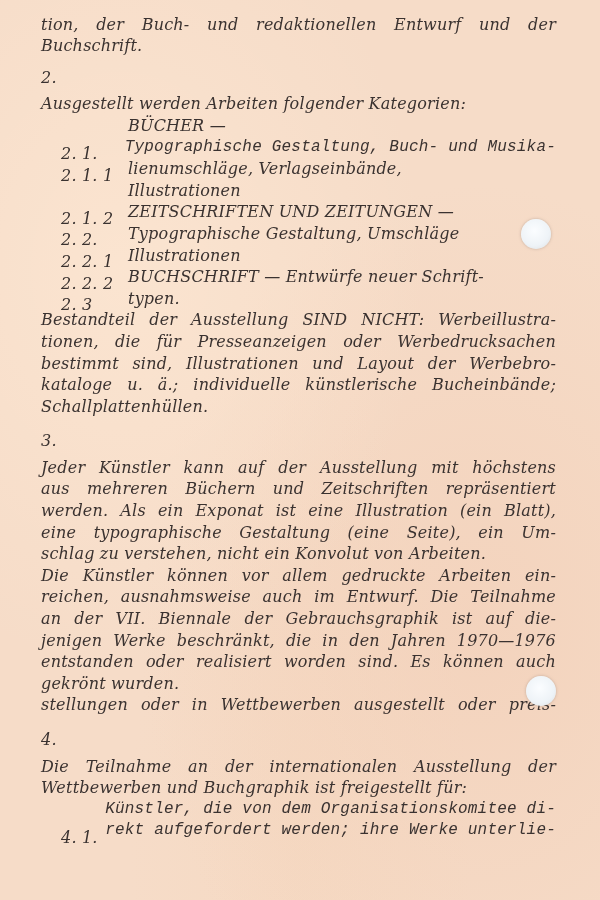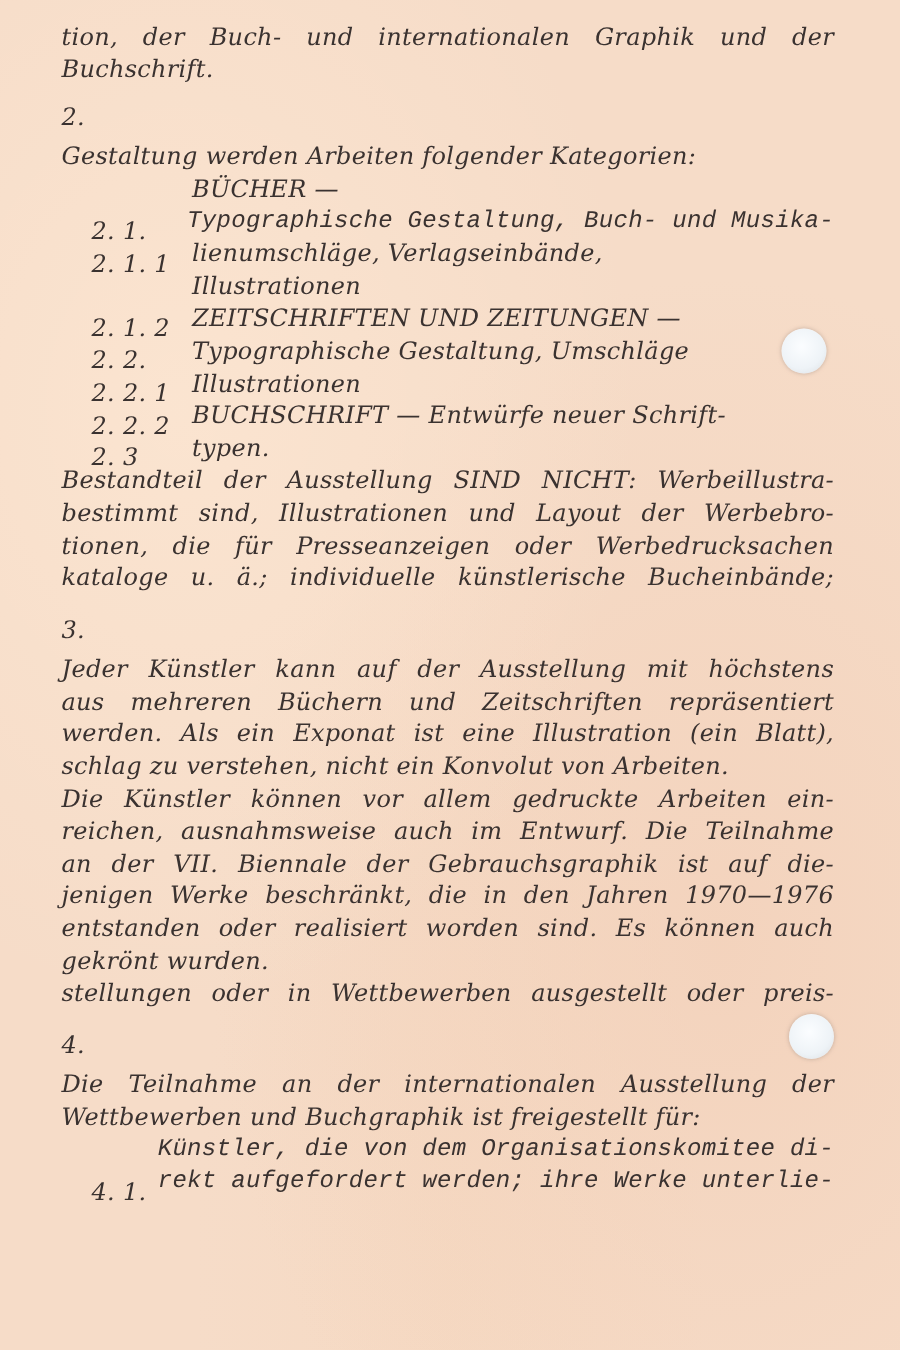--- a/index.html
+++ b/index.html
@@ -31,27 +31,27 @@
       background: radial-gradient(circle at 45% 40%, #fbfdff 0%, #eef3f7 60%, #d9dee2 100%);
       box-shadow: 0 0 3px rgba(160,140,130,0.6);
     }
   </style>
 </head>
 <body>
 
 <div class="page">
 
   <span class="line" style="height:21.6px;"></span>
-  <span class="line">tion, der Buch- und internationalen Graphik und der</span>
+  <span class="line">tion, der Buch- und redaktionellen Entwurf und der</span>
   <span class="line last">Buchschrift.</span>
   <div class="gap"></div>
 
   <span class="line last">2.</span>
   <div style="height:5px"></div>
-  <span class="line last">Gestaltung werden Arbeiten folgender Kategorien:</span>
+  <span class="line last">Ausgestellt werden Arbeiten folgender Kategorien:</span>
 
   <div class="item">
     <span class="lbl">2. 1.</span>
     <span class="txt">BÜCHER —</span>
   </div>
   <div class="item">
     <span class="lbl">2. 1. 1</span>
     <span class="txt just">Typographische Gestaltung, Buch- und Musika-</span>
   </div>
   <div class="item">
@@ -77,30 +77,32 @@
   <div class="item">
     <span class="lbl">2. 3</span>
     <span class="txt">BUCHSCHRIFT — Entwürfe neuer Schrift-</span>
   </div>
   <div class="item">
     <span class="lbl"></span>
     <span class="txt">typen.</span>
   </div>
 
   <span class="line">Bestandteil der Ausstellung SIND NICHT: Werbeillustra-</span>
+  <span class="line">tionen, die für Presseanzeigen oder Werbedrucksachen</span>
   <span class="line">bestimmt sind, Illustrationen und Layout der Werbebro-</span>
-  <span class="line">tionen, die für Presseanzeigen oder Werbedrucksachen</span>
   <span class="line">kataloge u. ä.; individuelle künstlerische Bucheinbände;</span>
+  <span class="line last">Schallplattenhüllen.</span>
   <div class="gap" style="height:13px"></div>
 
   <span class="line last">3.</span>
   <div style="height:5px"></div>
   <span class="line">Jeder Künstler kann auf der Ausstellung mit höchstens</span>
   <span class="line">aus mehreren Büchern und Zeitschriften repräsentiert</span>
   <span class="line">werden. Als ein Exponat ist eine Illustration (ein Blatt),</span>
+  <span class="line">eine typographische Gestaltung (eine Seite), ein Um-</span>
   <span class="line last">schlag zu verstehen, nicht ein Konvolut von Arbeiten.</span>
   <span class="line">Die Künstler können vor allem gedruckte Arbeiten ein-</span>
   <span class="line">reichen, ausnahmsweise auch im Entwurf. Die Teilnahme</span>
   <span class="line">an der VII. Biennale der Gebrauchsgraphik ist auf die-</span>
   <span class="line">jenigen Werke beschränkt, die in den Jahren 1970—1976</span>
   <span class="line">entstanden oder realisiert worden sind. Es können auch</span>
   <span class="line last">gekrönt wurden.</span>
   <span class="line">stellungen oder in Wettbewerben ausgestellt oder preis-</span>
   <div class="gap" style="height:13px"></div>
 

